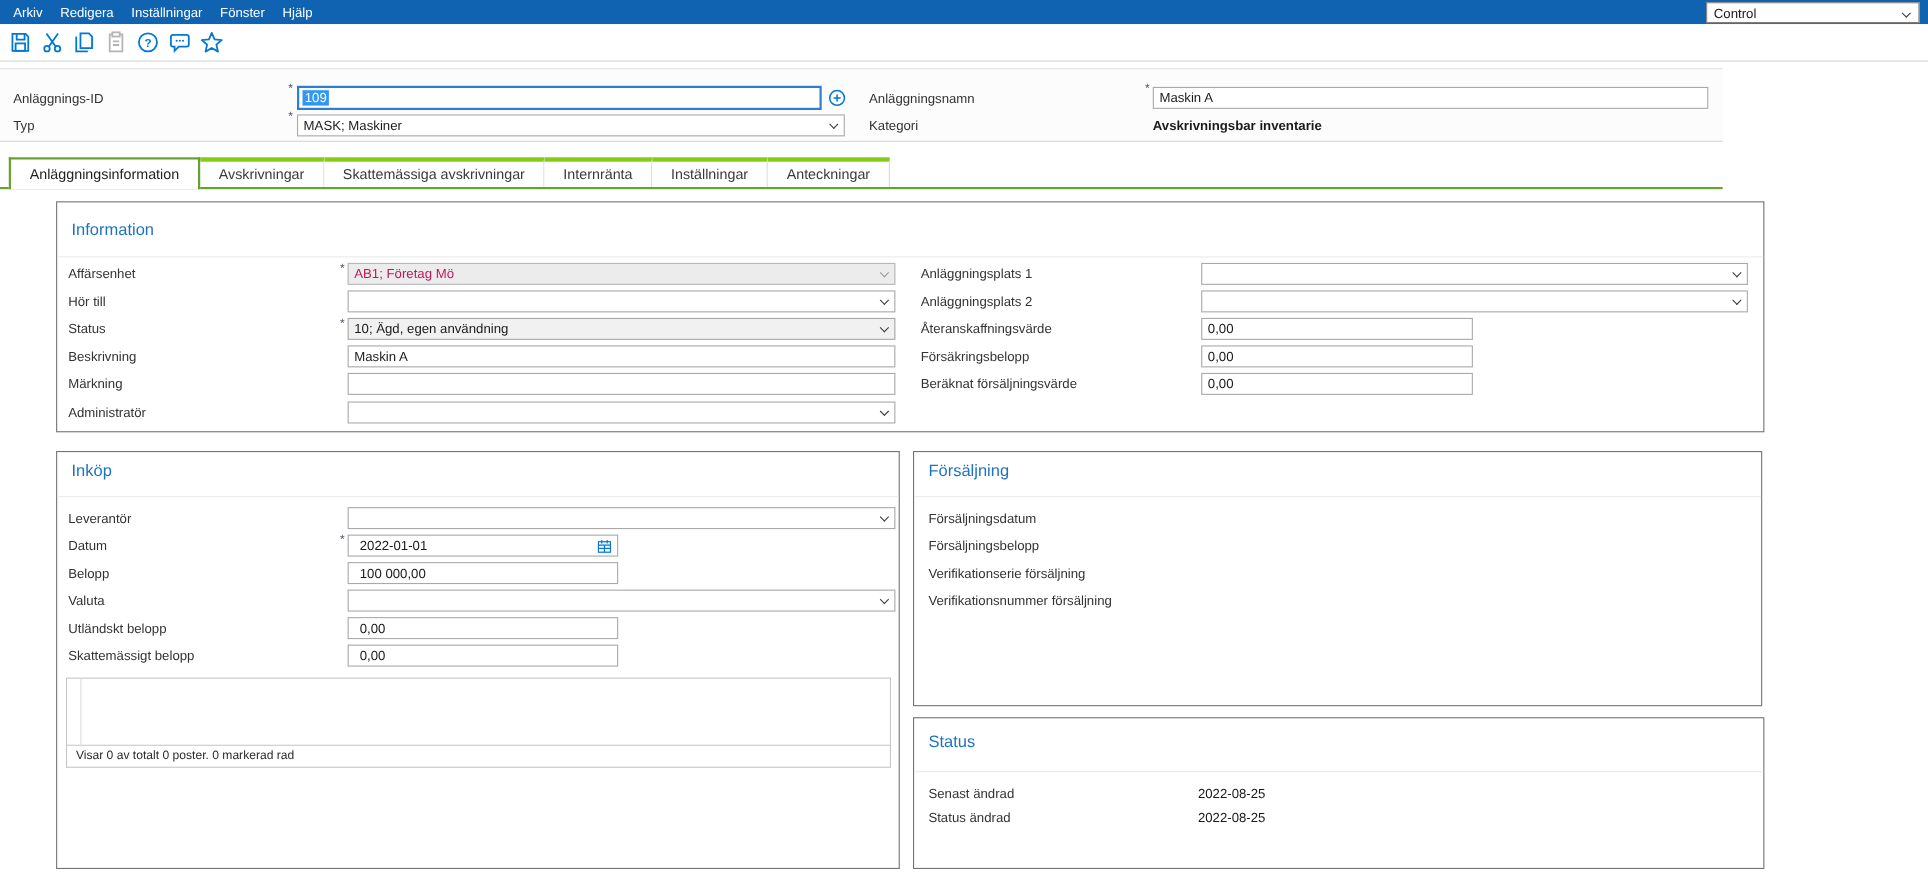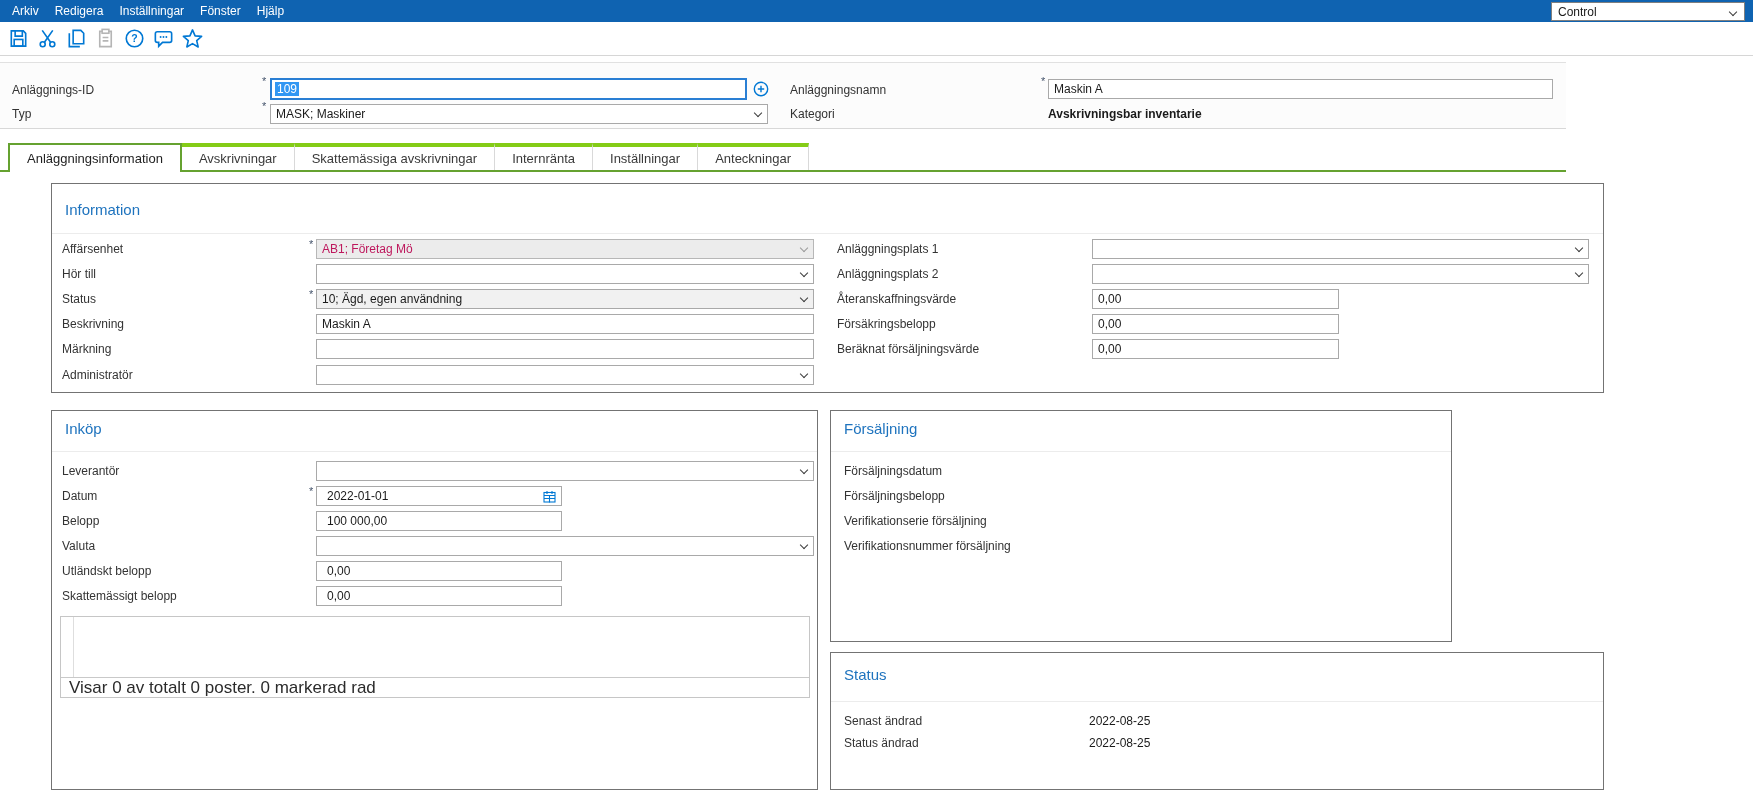--- a/index.html
+++ b/index.html
@@ -59,21 +59,21 @@
   .gc { border-right:1px solid #d2d2d2; display:flex; align-items:center; padding:0 5px; font-size:10.5px; color:#1e73be; white-space:nowrap; }
   .gc.corner { width:13px; padding:0; position:relative; }
   .tri { position:absolute; left:1px; bottom:1px; width:0; height:0; border-bottom:9px solid #3c5a76; border-right:9px solid transparent; }
   .c-ar { width:32px; }
   .c-serie { width:100px; }
   .c-nummer { width:113px; }
   .gc.rest { flex:1; border-right:none; }
   .sort-up { width:5px; height:5px; border-left:1.3px solid #555; border-top:1.3px solid #555; transform:rotate(45deg); margin-left:5px; margin-top:2px; }
   .gbody { height:60px; position:relative; }
   .gutter { position:absolute; left:0; top:0; bottom:0; width:13px; border-right:1px solid #dedede; }
-  .gfoot { height:20px; border-top:1px solid #c9c9c9; font-size:17px; color:#2b2b2b; line-height:19px; padding-left:8px; }
+  .gfoot { height:20px; border-top:1px solid #c9c9c9; font-size:11px; color:#2b2b2b; line-height:19px; padding-left:8px; }
 </style>
 </head>
 <body>
 
 <div class="app">
 
   <div class="menubar">
     <span class="menu-item">Arkiv</span>
     <span class="menu-item">Redigera</span>
     <span class="menu-item">Inställningar</span>
@@ -304,21 +304,21 @@
     </div>
 
     <div class="grid" style="top:205px;">
       <div class="gbody">
         <div class="gutter"></div>
       </div>
       <div class="gfoot">Visar 0 av totalt 0 poster. 0 markerad rad</div>
     </div>
   </div>
 
-  <div class="grp" style="left:787px; top:410px; width:622px; height:232px;">
+  <div class="grp" style="left:787px; top:410px; width:772px; height:232px;">
     <h2 class="gtitle" style="top:9px;">Försäljning</h2>
     <div class="gdiv" style="top:40px;"></div>
     <div class="frow" style="top:49px;">
       <span class="plain-label">Försäljningsdatum</span>
     </div>
     <div class="frow" style="top:99px;">
       <span class="plain-label">Verifikationserie försäljning</span>
     </div>
     <div class="frow" style="top:74px;">
       <span class="plain-label">Försäljningsbelopp</span>

